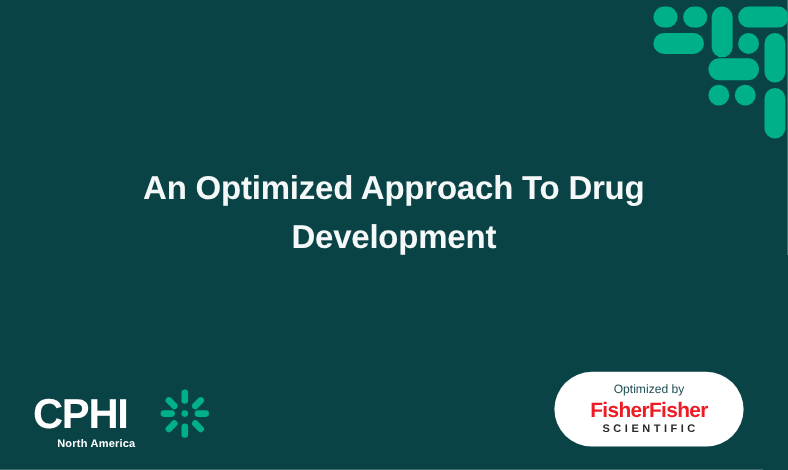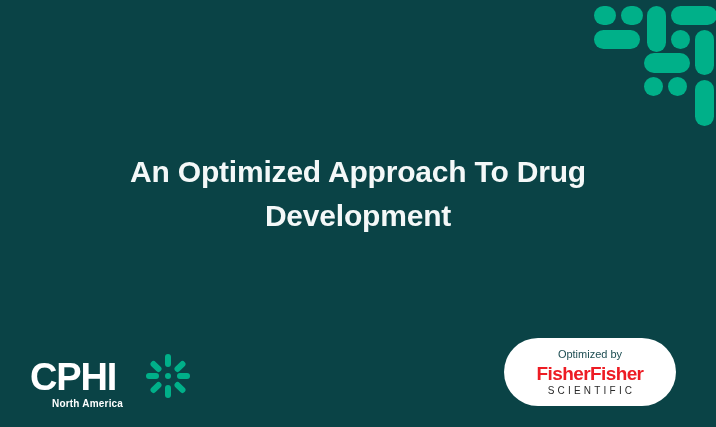--- a/index.html
+++ b/index.html
@@ -127,21 +127,21 @@
     line-height: 20px;
     font-weight: 700;
     letter-spacing: -0.6px;
     white-space: nowrap;
   }
   #tf-wordmark .tf-space { letter-spacing: 1px; }
   #tf-scientific {
     color: #2a2a2a;
     font-size: 10px;
     line-height: 12px;
-    font-weight: 400;
+    font-weight: 700;
     letter-spacing: 3.2px;
     margin-top: 1px;
     padding-left: 3px;
   }
 </style>
 </head>
 <body>
 
 <div id="slide">
 

